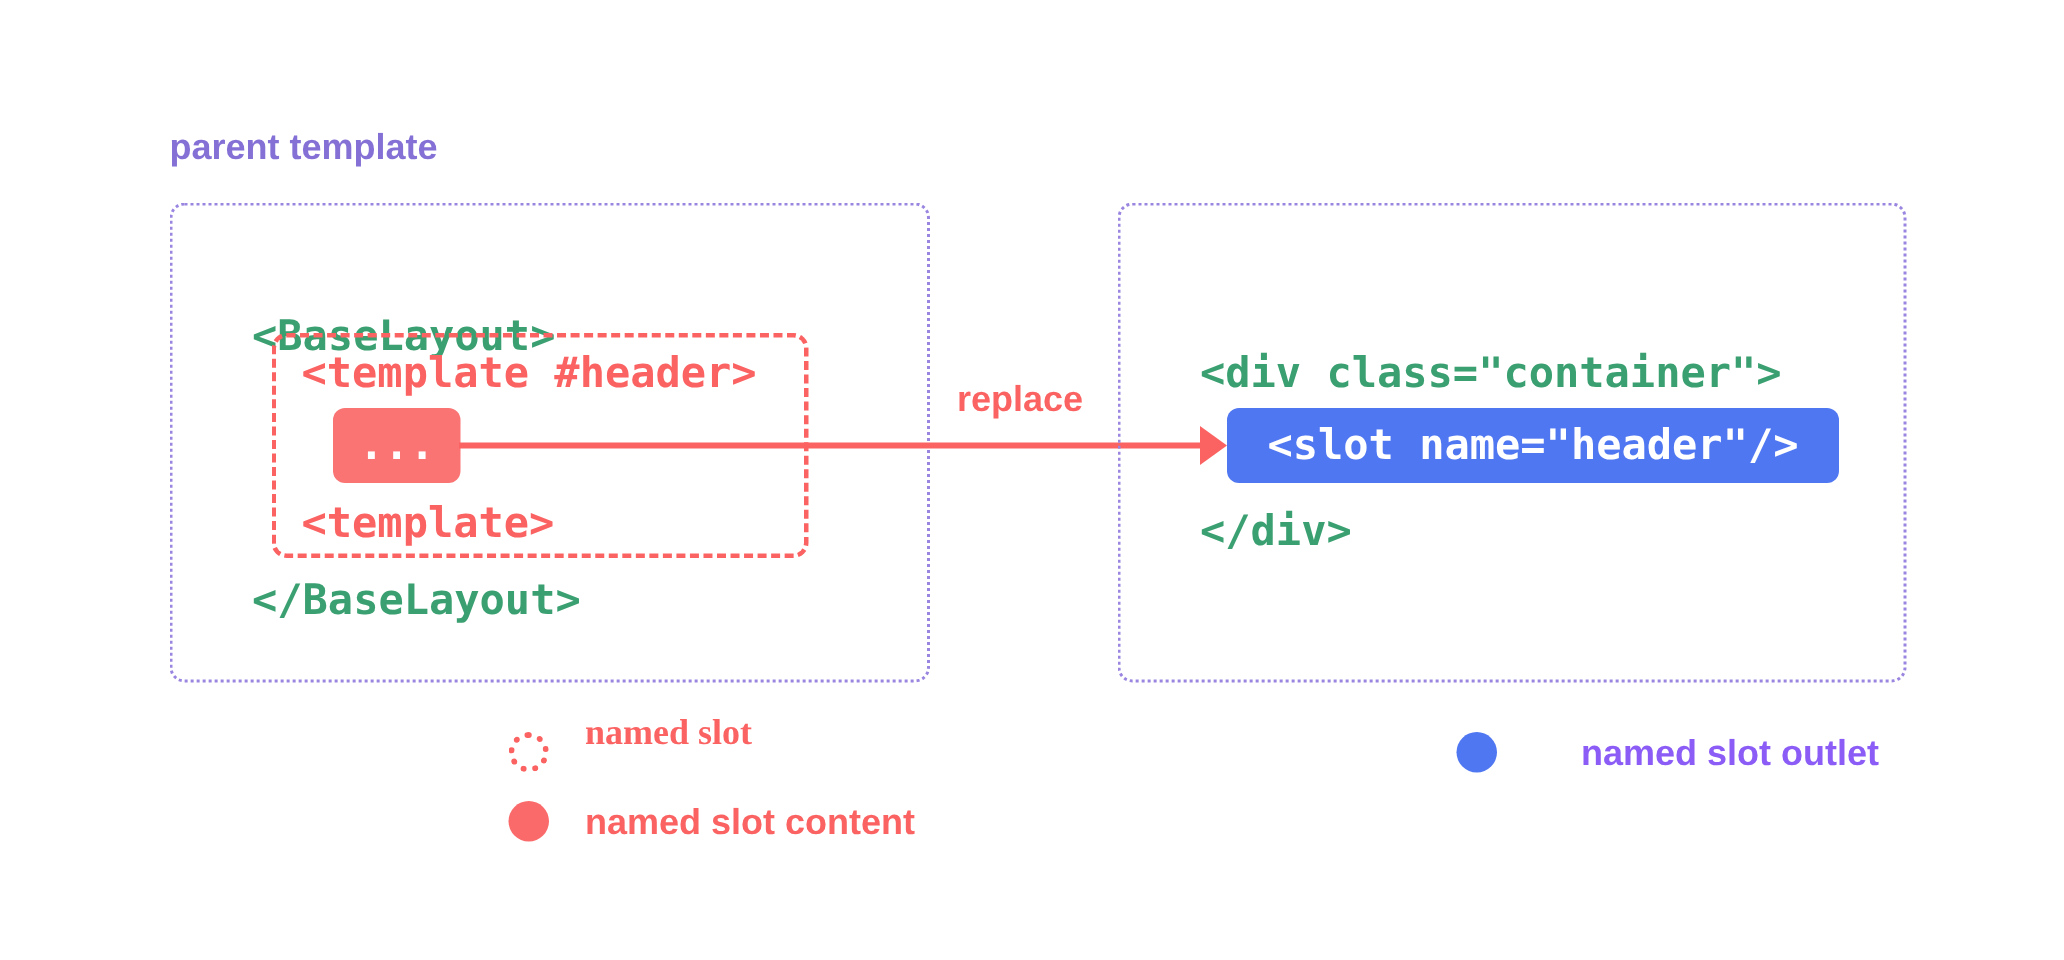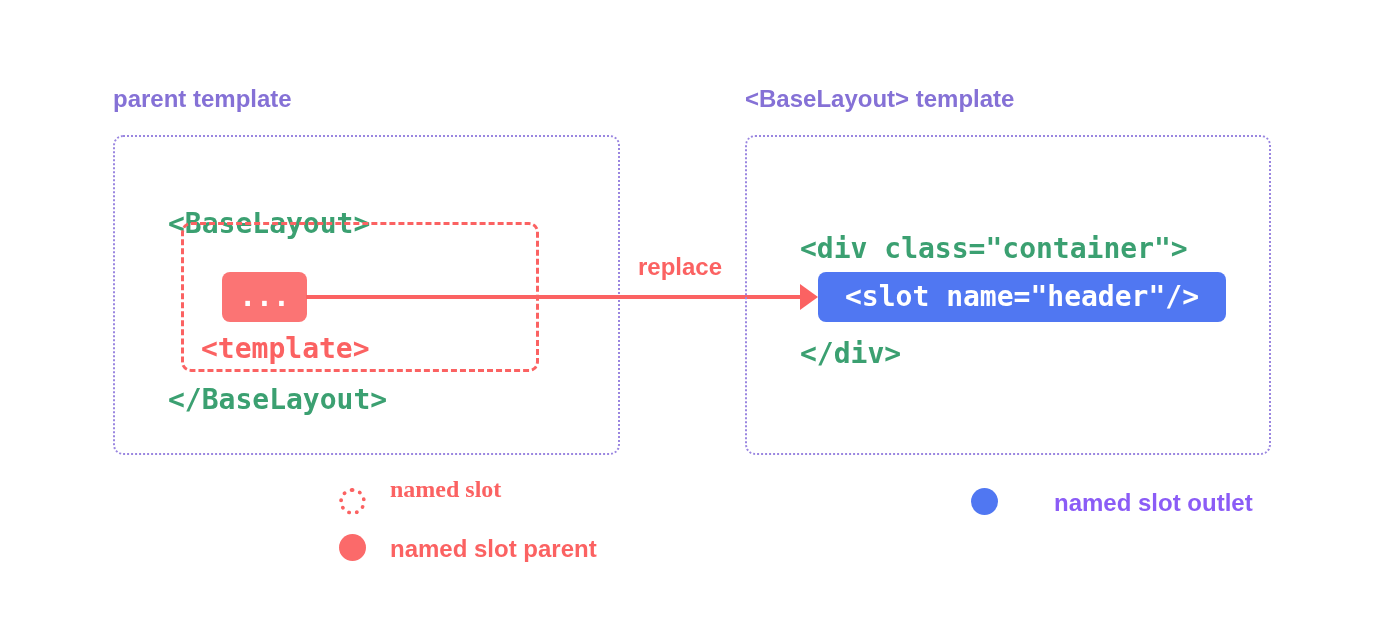--- a/index.html
+++ b/index.html
@@ -103,47 +103,47 @@
 <div class="diagram">
 
   <div class="abs sans-label purple-text title-left">parent template</div>
 
   <div class="abs panel panel-left"></div>
 
   <div class="abs mono green-text baselayout-open">&lt;BaseLayout&gt;</div>
 
   <div class="abs named-slot-box"></div>
 
+  <div class="abs mono red-text template-open">&lt;template #header&gt;</div>
 
   <div class="abs slot-content-box">
     <span class="mono white-text">...</span>
   </div>
 
   <div class="abs mono green-text baselayout-close">&lt;/BaseLayout&gt;</div>
 
   <div class="abs mono red-text template-close">&lt;template&gt;</div>
 
   <div class="abs arrow-line"></div>
   <div class="abs arrow-head"></div>
   <div class="abs sans-label red-text arrow-label">replace</div>
 
-  <div class="abs sans-label purple-text title-right">&lt;BaseLayout&gt; template</div>
 
   <div class="abs panel panel-right"></div>
 
   <div class="abs mono green-text div-open">&lt;div class="container"&gt;</div>
 
   <div class="abs slot-outlet-box">
     <span class="mono white-text">&lt;slot name="header"/&gt;</span>
   </div>
 
   <div class="abs mono green-text div-close">&lt;/div&gt;</div>
 
   <span class="abs legend-circle legend-circle-dotted-red"></span>
   <div class="abs sans-label red-text legend-text-named-slot">named slot</div>
 
   <span class="abs legend-circle legend-circle-solid-red"></span>
-  <div class="abs sans-label red-text legend-text-named-slot-content">named slot parent</div>
+  <div class="abs sans-label red-text legend-text-named-slot-content">named slot content</div>
 
   <span class="abs legend-circle legend-circle-solid-blue"></span>
   <div class="abs sans-label blue-text legend-text-named-slot-outlet">named slot outlet</div>
 
 </div>
 
 </body></html>

